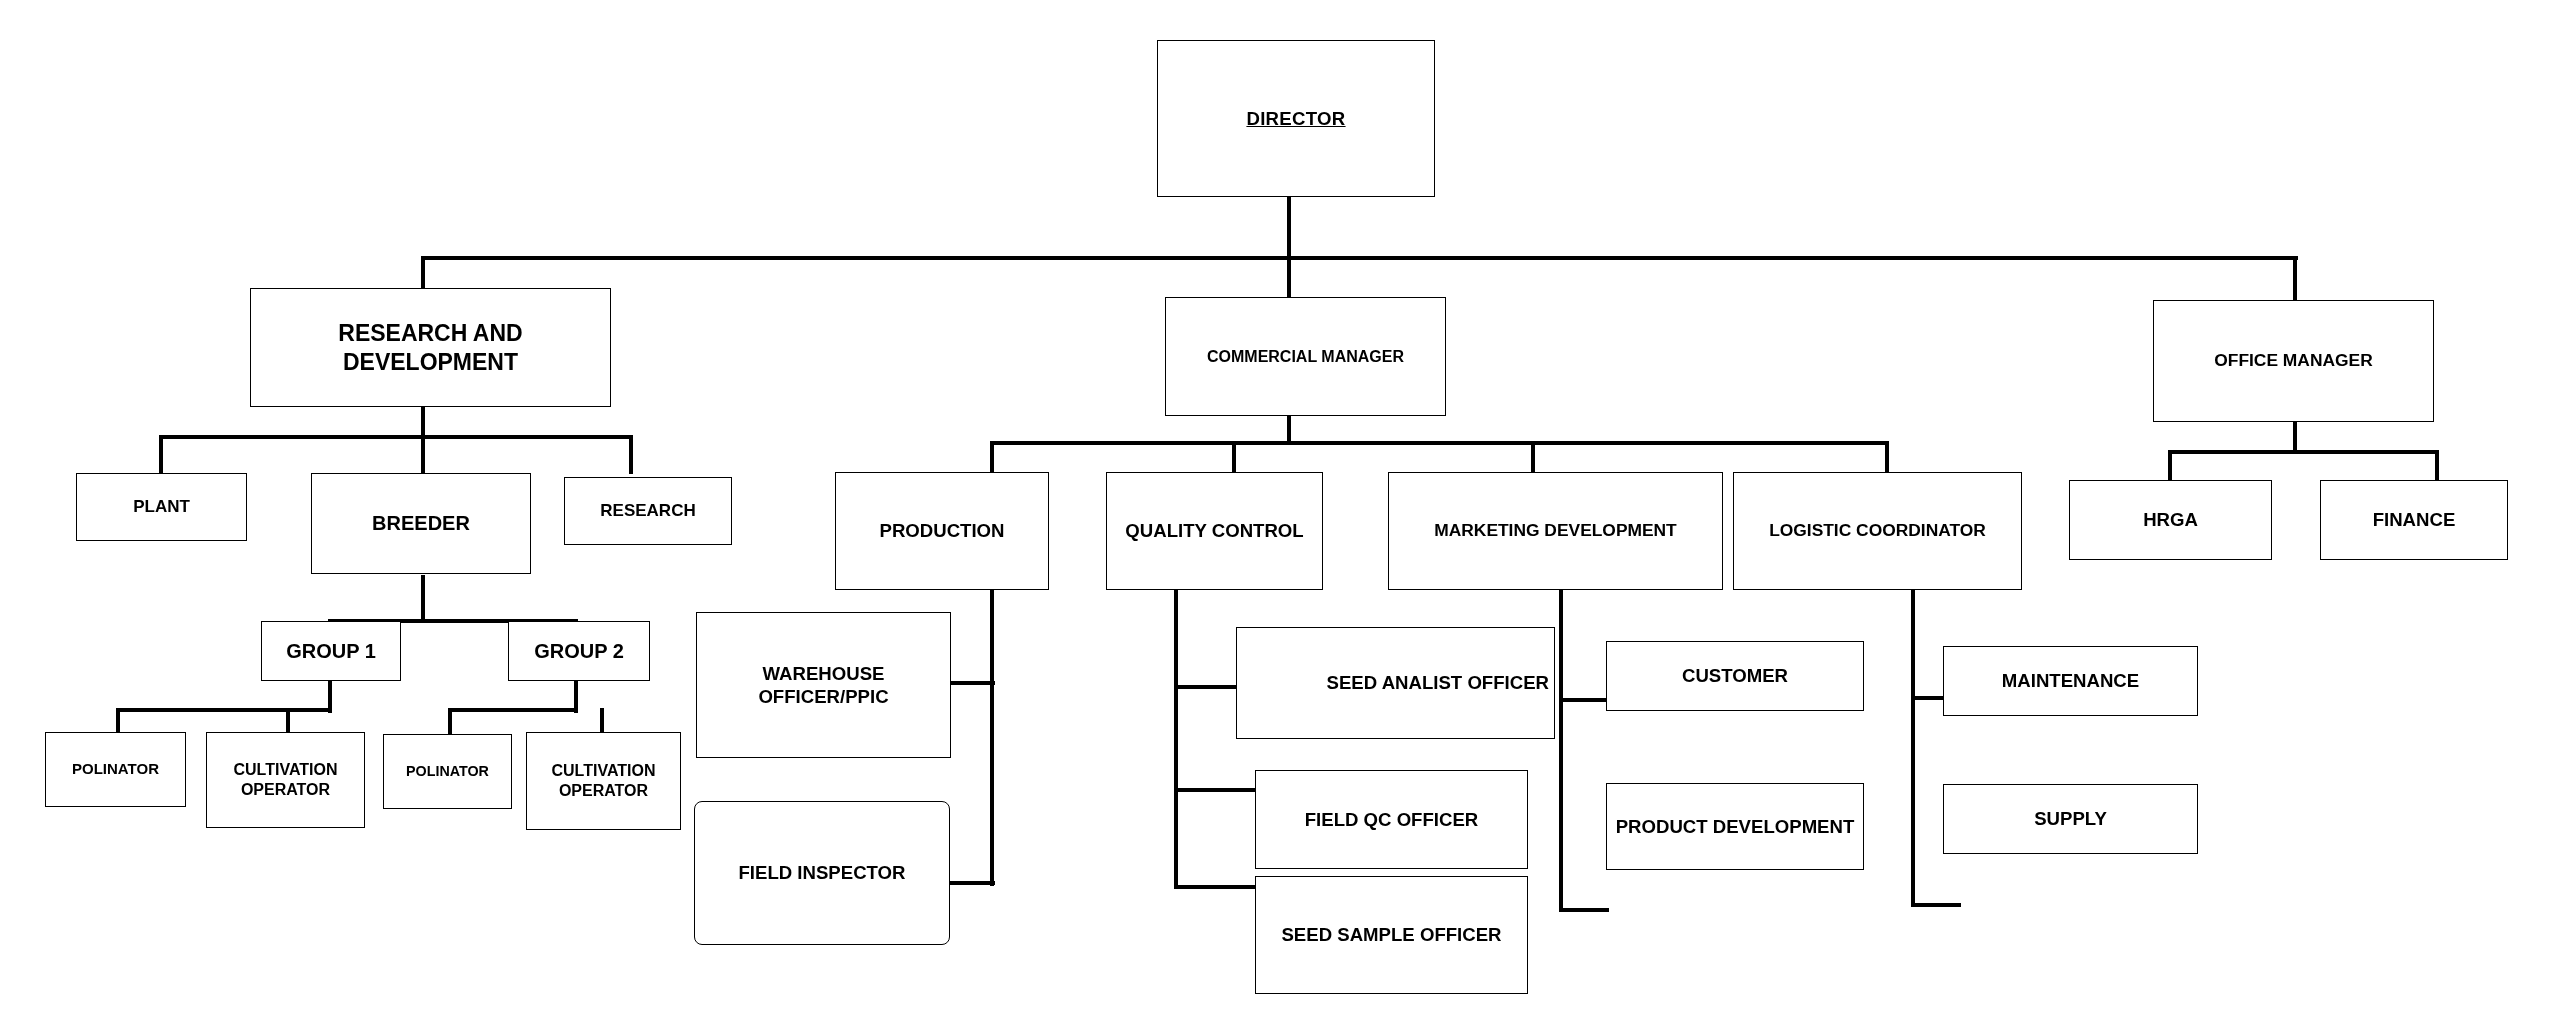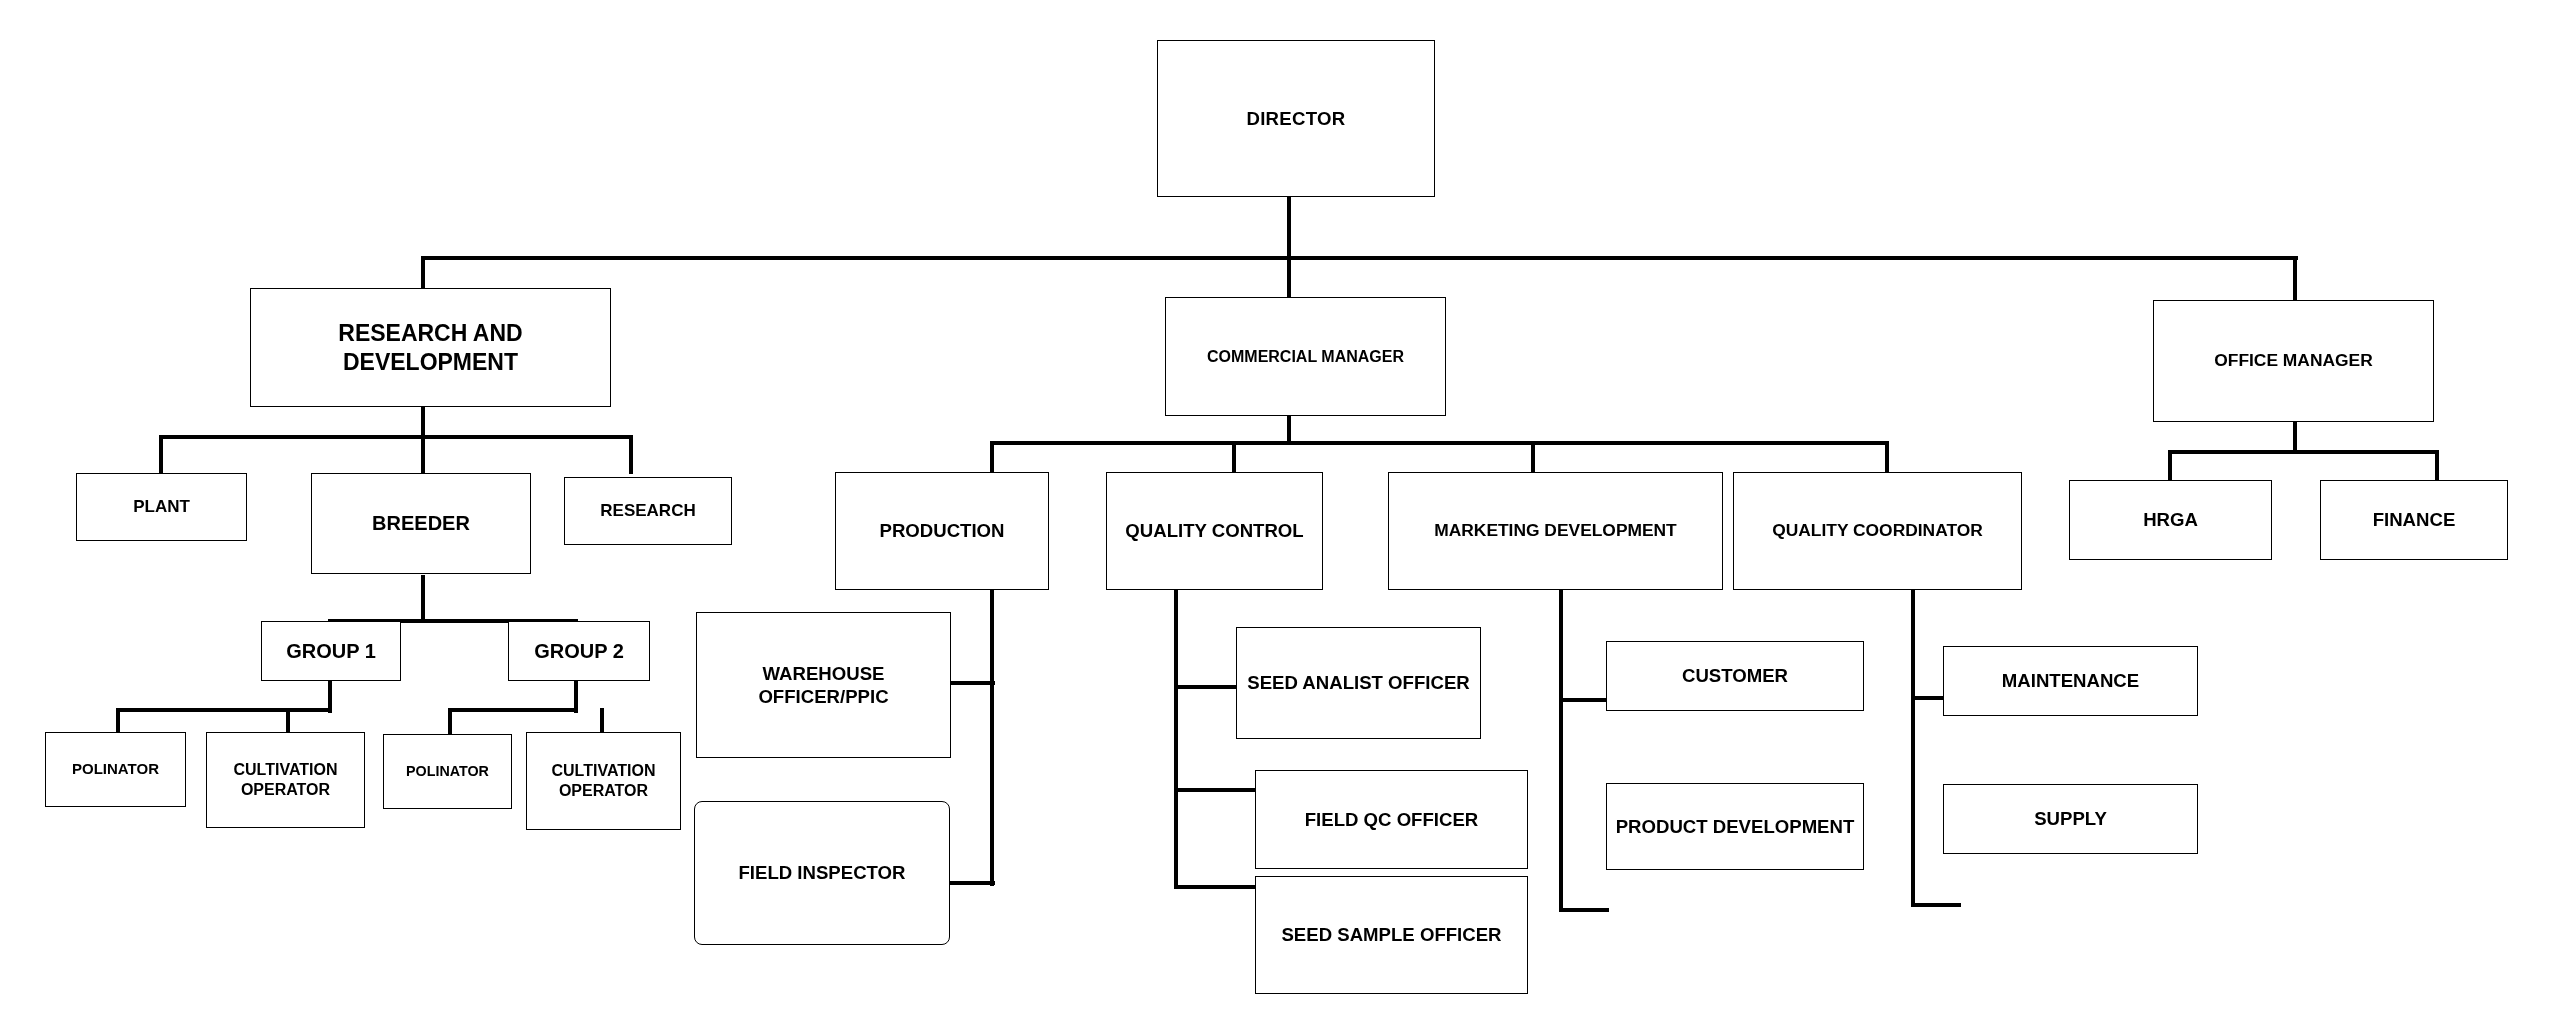--- a/index.html
+++ b/index.html
@@ -66,21 +66,21 @@
 
   <div class="ln vl" style="left:1911px;top:590px;height:317px;"></div>
   <div class="ln hl" style="left:1911px;top:696px;width:50px;"></div>
   <div class="ln hl" style="left:1911px;top:903px;width:50px;"></div>
 
   <div class="ln vl" style="left:2293px;top:422px;height:31px;"></div>
   <div class="ln hl" style="left:2168px;top:450px;width:271px;"></div>
   <div class="ln vl" style="left:2168px;top:450px;height:32px;"></div>
   <div class="ln vl" style="left:2435px;top:450px;height:32px;"></div>
 
-  <div class="node" style="left:1157px;top:40px;width:278px;height:157px;font-size:18.6px;letter-spacing:0.3px;">
+  <div class="node" style="left:1157px;top:40px;width:278px;height:157px;font-size:18.6px;letter-spacing:0.3px;text-decoration:underline;">
     <span>DIRECTOR</span>
   </div>
 
   <div class="node" style="left:250px;top:288px;width:361px;height:119px;font-size:23px;">
     <span>RESEARCH AND DEVELOPMENT</span>
   </div>
 
   <div class="node" style="left:1165px;top:297px;width:281px;height:119px;font-size:16px;">
     <span>COMMERCIAL MANAGER</span>
   </div>
@@ -131,32 +131,32 @@
 
   <div class="node" style="left:1388px;top:472px;width:335px;height:118px;font-size:17.4px;">
     <span>MARKETING DEVELOPMENT</span>
   </div>
 
   <div class="node" style="left:1106px;top:472px;width:217px;height:118px;font-size:18.6px;">
     <span>QUALITY CONTROL</span>
   </div>
 
   <div class="node" style="left:1733px;top:472px;width:289px;height:118px;font-size:17.4px;">
-    <span>QUALITY COORDINATOR</span>
+    <span>LOGISTIC COORDINATOR</span>
   </div>
 
   <div class="node" style="left:696px;top:612px;width:255px;height:146px;font-size:18.6px;">
     <span>WAREHOUSE OFFICER/PPIC</span>
   </div>
 
   <div class="node" style="left:694px;top:801px;width:256px;height:144px;font-size:18.6px;border-radius:8px;">
     <span>FIELD INSPECTOR</span>
   </div>
 
-  <div class="node" style="left:1236px;top:627px;width:245px;height:112px;font-size:18.6px;">
+  <div class="node" style="left:1236px;top:627px;width:319px;height:112px;font-size:18.6px;justify-content:flex-end;">
     <span>SEED ANALIST OFFICER</span>
   </div>
 
   <div class="node" style="left:1255px;top:770px;width:273px;height:99px;font-size:18.6px;">
     <span>FIELD QC OFFICER</span>
   </div>
 
   <div class="node" style="left:1606px;top:641px;width:258px;height:70px;font-size:18.6px;">
     <span>CUSTOMER</span>
   </div>

